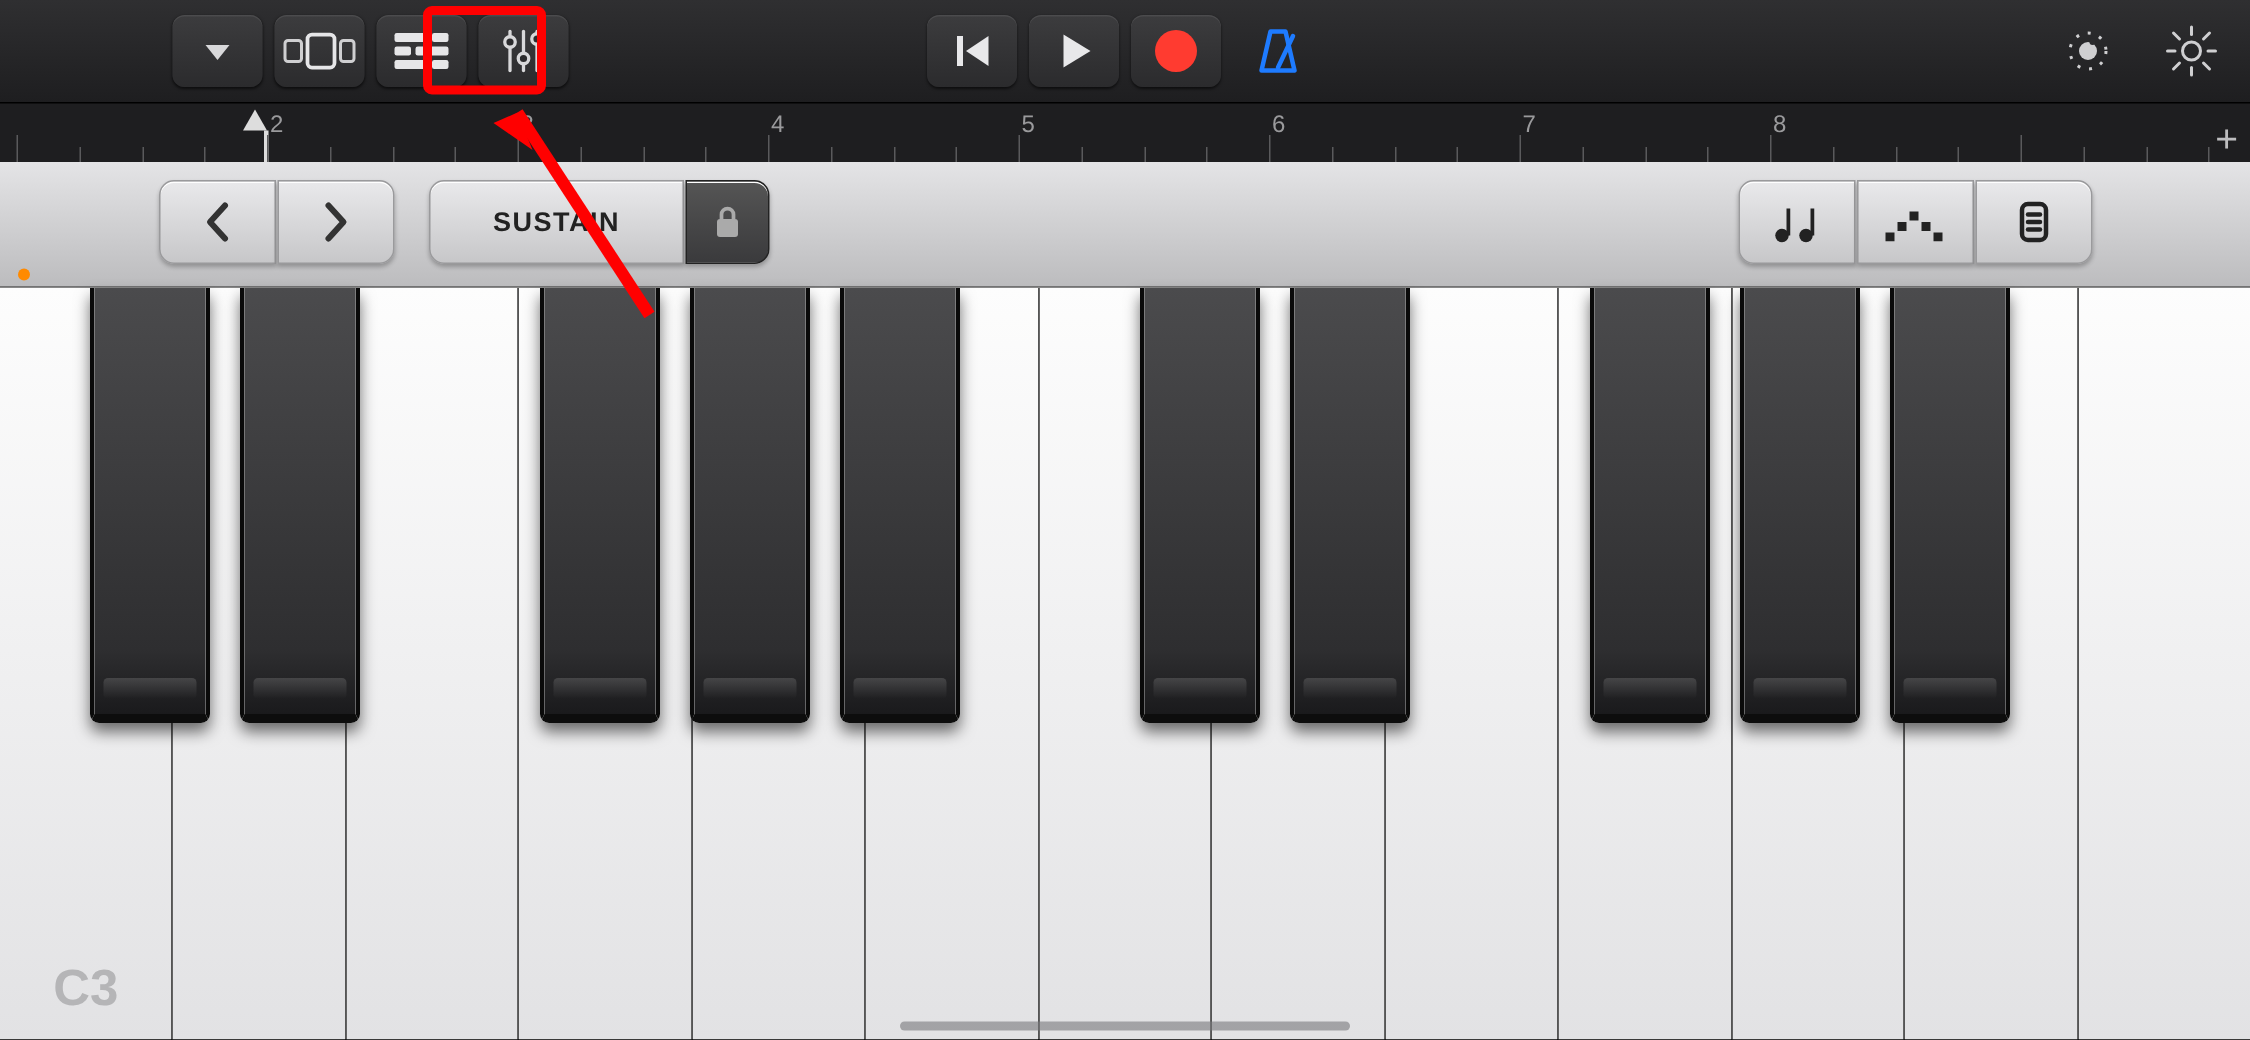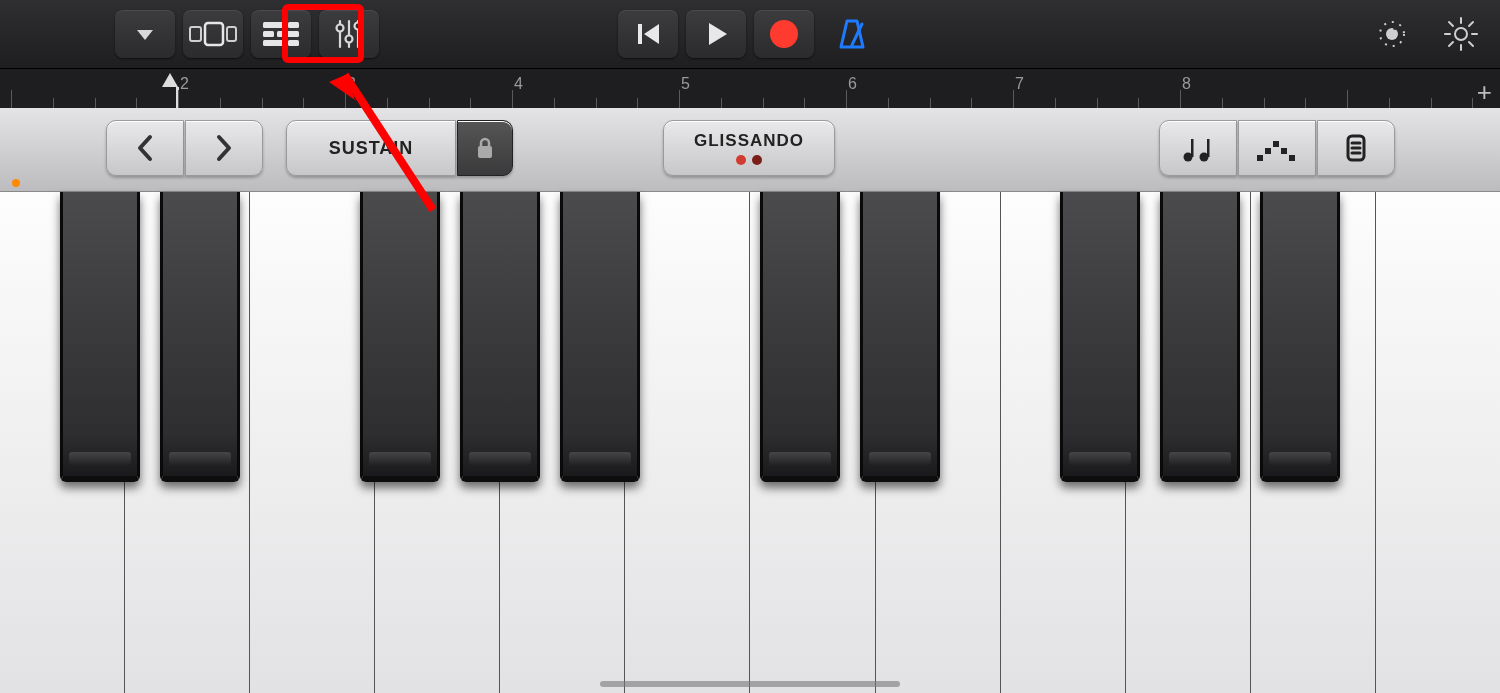--- a/index.html
+++ b/index.html
@@ -281,27 +281,20 @@
   </div>
   <div class="pill pill-dark" style="left:457px; width:56px; border-radius:0 10px 10px 0">
     <span>
       <svg width="20" height="24" viewBox="0 0 20 24" fill="#aaa">
           <rect x="3" y="10" width="14" height="12" rx="2"></rect>
           <path d="M6 10 V7 a4 4 0 0 1 8 0 V10" fill="none" stroke="#aaa" stroke-width="2.5"></path>
         </svg>
     </span>
   </div>
 
-  <div class="pill" style="left:663px; width:172px; flex-direction:column; gap:4px">
-    <span class="pill-label" style="font-size:17px">GLISSANDO</span>
-    <div style="display:flex">
-      <span class="dot" style="background:#d23b30"></span>
-        <span class="dot" style="background:#7a1f18"></span>
-    </div>
-  </div>
 
   <div class="pill" style="left:1159px; width:78px; border-radius:10px 0 0 10px">
     <span>
       <svg width="40" height="30" viewBox="0 0 40 30" fill="#222">
         <circle cx="10" cy="24" r="4.5"></circle>
           <rect x="13" y="6" width="2.5" height="18"></rect>
         <circle cx="26" cy="24" r="4.5"></circle>
           <rect x="29" y="6" width="2.5" height="18"></rect>
       </svg>
     </span>
@@ -324,20 +317,23 @@
         <line x1="7" y1="10" x2="15" y2="10"></line>
           <line x1="7" y1="15" x2="15" y2="15"></line>
           <line x1="7" y1="20" x2="15" y2="20"></line>
       </svg>
     </span>
   </div>
 </div>
 
 <div class="piano">
   <div class="whitekeys" id="whitekeys">
+      <div class="wkey">
+        <span class="lbl">C3</span>
+      </div>
       <div class="wkey"></div>
       <div class="wkey"></div>
       <div class="wkey"></div>
       <div class="wkey"></div>
       <div class="wkey"></div>
       <div class="wkey"></div>
       <div class="wkey"></div>
       <div class="wkey"></div>
       <div class="wkey"></div>
       <div class="wkey"></div>

